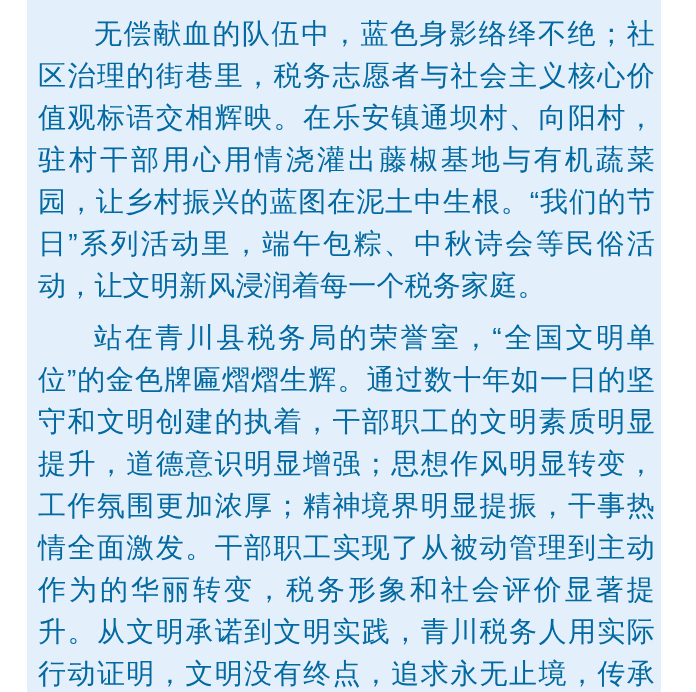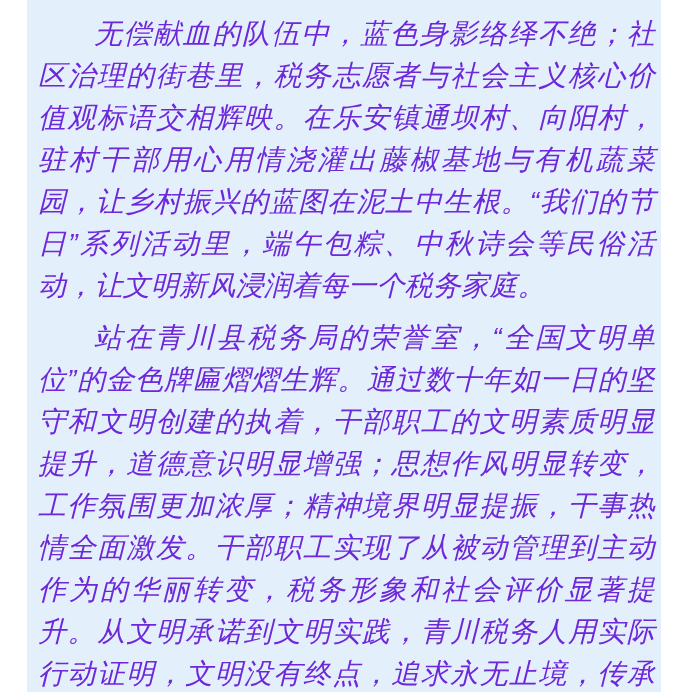--- a/index.html
+++ b/index.html
@@ -22,27 +22,26 @@
     height: 692px;
     background: #e4effc;
     box-sizing: border-box;
     padding: 13px 6px 0 11px;
     overflow: hidden;
   }
   .article-para {
     margin: 0 0 10px 0;
     font-size: 28px;
     line-height: 42px;
-    color: #6d28d9;
+    color: #0369a1;
     text-align: justify;
     text-justify: inter-ideograph;
     text-indent: 2em;
     letter-spacing: 0.2px;
     word-break: break-all;
-    font-style: italic;
   }
 </style>
 </head>
 <body>
 
 <div class="content-panel">
   <p class="article-para">无偿献血的队伍中，蓝色身影络绎不绝；社区治理的街巷里，税务志愿者与社会主义核心价值观标语交相辉映。在乐安镇通坝村、向阳村，驻村干部用心用情浇灌出藤椒基地与有机蔬菜园，让乡村振兴的蓝图在泥土中生根。“我们的节日”系列活动里，端午包粽、中秋诗会等民俗活动，让文明新风浸润着每一个税务家庭。</p>
   <p class="article-para">站在青川县税务局的荣誉室，“全国文明单位”的金色牌匾熠熠生辉。通过数十年如一日的坚守和文明创建的执着，干部职工的文明素质明显提升，道德意识明显增强；思想作风明显转变，工作氛围更加浓厚；精神境界明显提振，干事热情全面激发。干部职工实现了从被动管理到主动作为的华丽转变，税务形象和社会评价显著提升。从文明承诺到文明实践，青川税务人用实际行动证明，文明没有终点，追求永无止境，传承发展向前。</p>
 </div>
 

